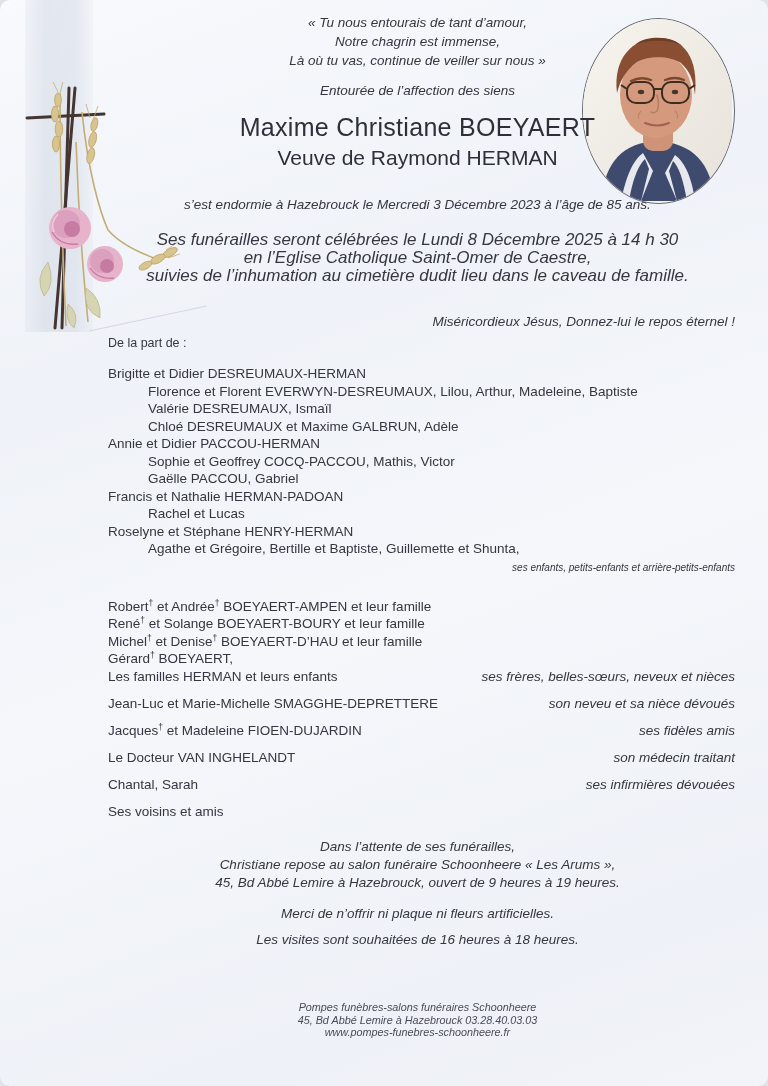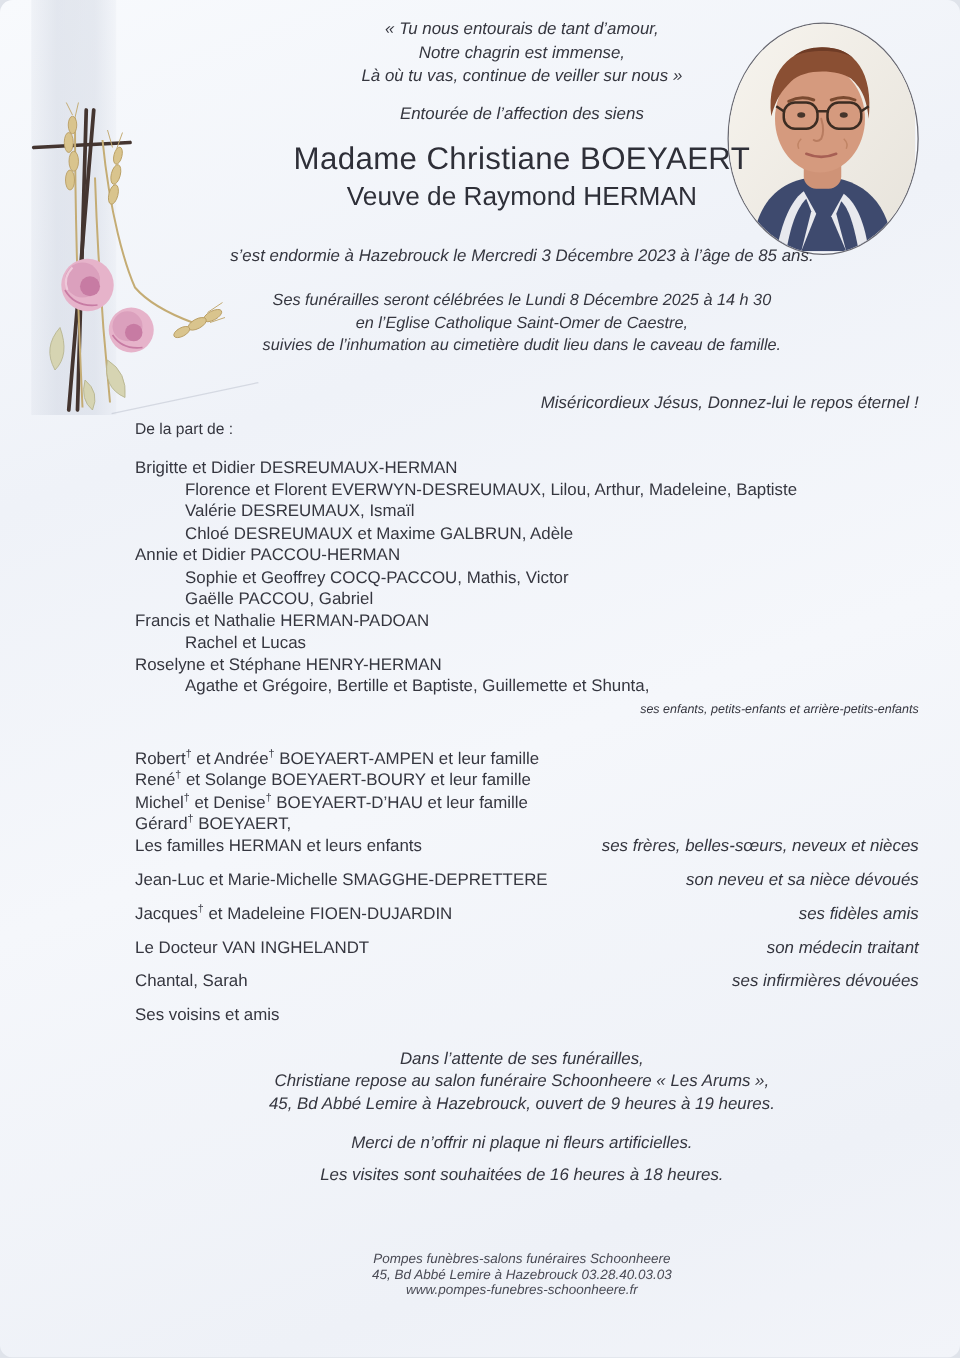--- a/index.html
+++ b/index.html
@@ -29,21 +29,21 @@
   }
   .col{position:absolute;left:100px;right:33px;top:0;}
   .it{font-style:italic;}
   .center{text-align:center;}
   .right{text-align:right;}
   .quote{margin-top:13px;font-size:13.5px;line-height:19px;}
   .entourage{margin-top:11px;font-size:13.5px;line-height:19px;}
   .title{margin-top:12px;font-size:25px;line-height:30px;letter-spacing:.3px;color:#2e2f38;}
   .subtitle{margin-top:3px;font-size:21px;line-height:26px;color:#2e2f38;}
   .death{margin-top:24px;font-size:13.5px;line-height:19px;}
-  .funeral{margin-top:17px;font-size:13px;line-height:18px;}
+  .funeral{margin-top:17px;font-size:17px;line-height:18px;}
   .prayer{margin-top:27px;font-size:13.5px;line-height:19px;}
   .from{margin-top:4px;font-size:12.5px;line-height:17px;padding-left:8px;}
   .fam{margin-top:13px;font-size:13.5px;line-height:17.5px;padding-left:8px;}
   .fam .indent{padding-left:40px;}
   .cap1{font-size:10px;line-height:17.5px;margin-top:1px;}
   .sibs{margin-top:22px;font-size:13.5px;line-height:17.4px;padding-left:8px;}
   .pairrow{display:flex;justify-content:space-between;align-items:baseline;gap:32px;}
   .pairrow .r{font-style:italic;}
   .others{padding-left:8px;font-size:13.5px;}
   .others .pairrow{margin-top:9.5px;line-height:17.5px;}
@@ -166,21 +166,21 @@
   <div class="col">
 
     <div class="quote it center">
       <div>« Tu nous entourais de tant d’amour,</div>
       <div>Notre chagrin est immense,</div>
       <div>Là où tu vas, continue de veiller sur nous »</div>
     </div>
 
     <div class="entourage it center">Entourée de l’affection des siens</div>
 
-    <div class="title center">Madame Christiane BOEYAERT</div>
+    <div class="title center">Maxime Christiane BOEYAERT</div>
     <div class="subtitle center">Veuve de Raymond HERMAN</div>
 
     <div class="death it center">s’est endormie à Hazebrouck le Mercredi 3 Décembre 2023 à l’âge de 85 ans.</div>
 
     <div class="funeral it center">
       <div>Ses funérailles seront célébrées le Lundi 8 Décembre 2025 à 14 h 30</div>
       <div>en l’Eglise Catholique Saint-Omer de Caestre,</div>
       <div>suivies de l’inhumation au cimetière dudit lieu dans le caveau de famille.</div>
     </div>
 

